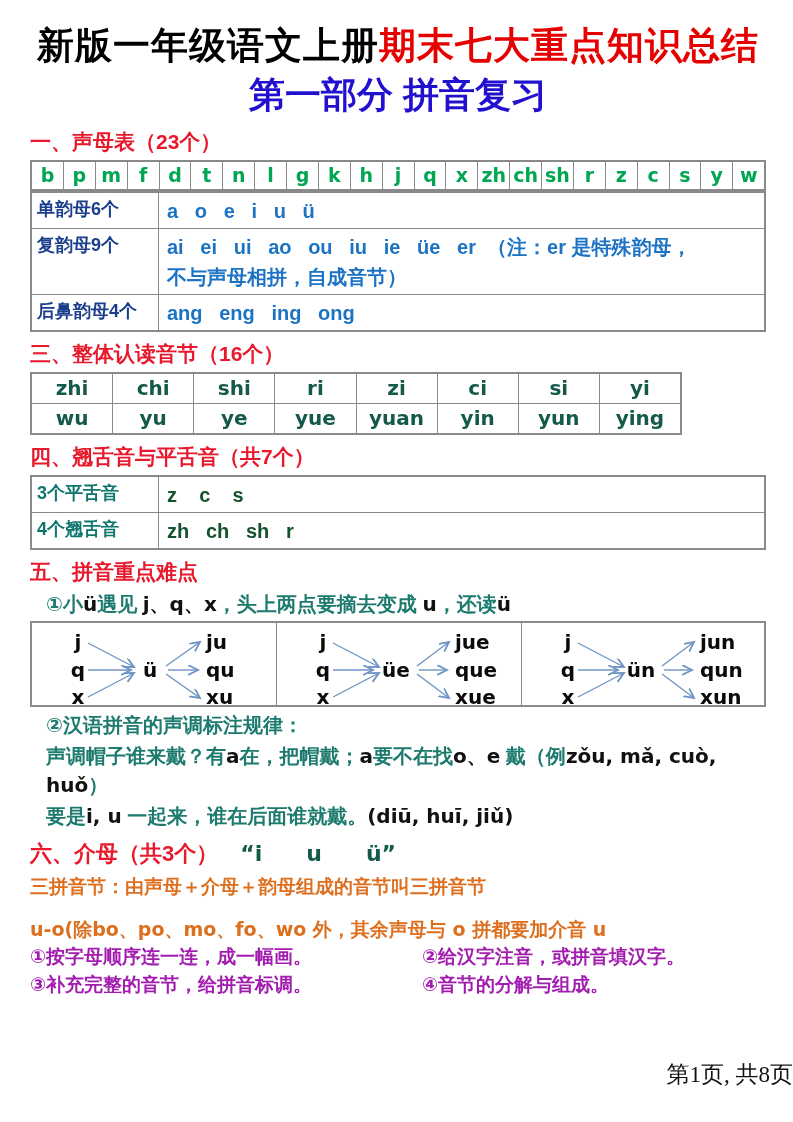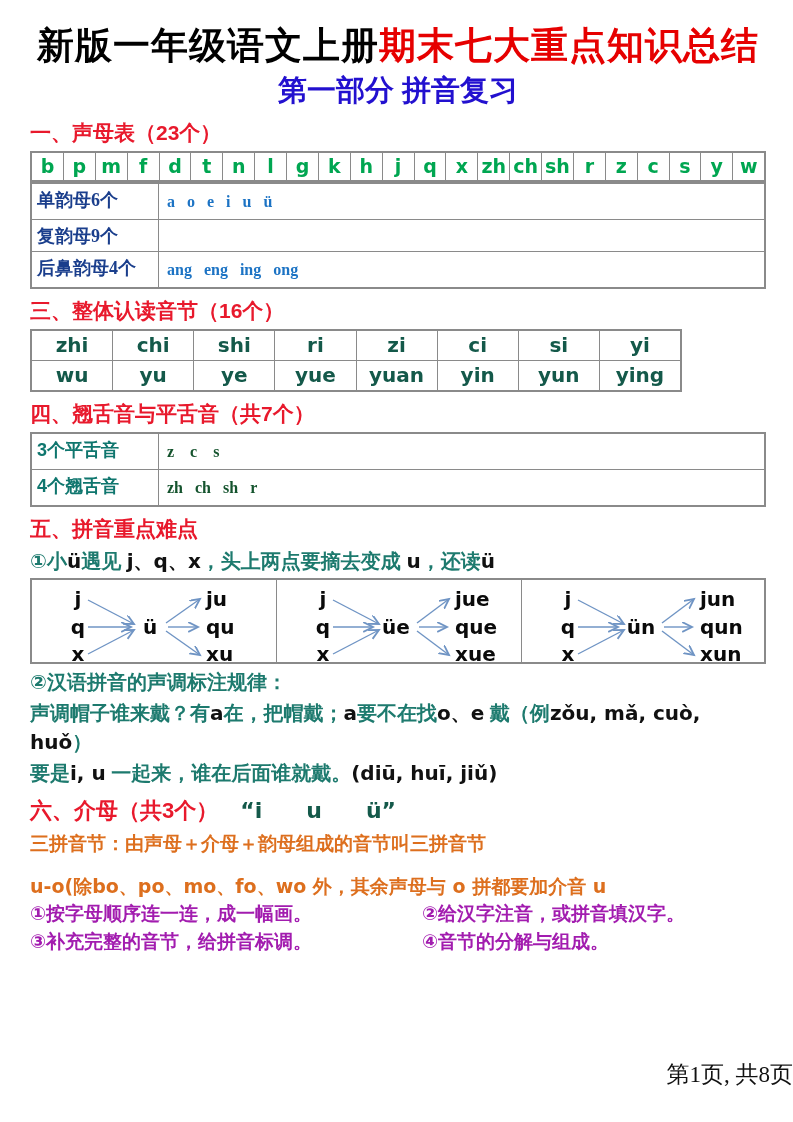--- a/index.html
+++ b/index.html
@@ -3,56 +3,56 @@
 <meta charset="utf-8">
 <style>
   html,body { margin:0; padding:0; background:#fff; }
   .page { width:793px; height:1122px; position:relative; background:#ffffff;
           font-family:"Liberation Sans","DejaVu Sans",sans-serif; overflow:hidden; }
   .content { padding:24px 27px 0 30px; }
 
   .title { text-align:center; font-size:37px; font-weight:900; letter-spacing:1px;
            line-height:1.18; color:#000; white-space:nowrap; }
   .title .red { color:#e60000; }
-  .subtitle { text-align:center; font-size:29px; font-weight:900; color:#2210cf; margin-top:3px; }
+  .subtitle { text-align:center; font-size:36px; font-weight:900; color:#2210cf; margin-top:3px; }
 
   .h1 { color:#e8192c; font-weight:bold; font-size:21px; margin:8px 0 4px 0; }
 
   .py-font { font-family:"DejaVu Sans",sans-serif; }
 
   
   .t-initials { display:flex; border:2px solid #8a8a8a; width:736px; box-sizing:border-box; }
   .t-initials .cell { flex:1; text-align:center; height:27px; line-height:27px;
       border-left:1px solid #8a8a8a; color:#00a651; font-weight:bold; font-size:19px;
       font-family:"DejaVu Sans",sans-serif; overflow:hidden; }
   .t-initials .cell:first-child { border-left:none; }
 
   
   .t-lbl { border:2px solid #8a8a8a; width:736px; box-sizing:border-box; }
   .t-lbl .row { display:flex; border-top:1px solid #8a8a8a; }
   .t-lbl .row:first-child { border-top:none; }
   .t-lbl .lbl { width:127px; flex:0 0 127px; border-right:1px solid #8a8a8a;
       font-size:18px; font-weight:bold; padding:4px 2px 3px 5px; box-sizing:border-box; }
-  .t-lbl .val { flex:1; font-size:16px; font-weight:bold; padding:3px 4px 2px 8px;
-      white-space:pre-wrap; font-family:Liberation Serif, serif; line-height:30px; }
-  .t-finals .lbl { color:#1a3e8c;font-family:Liberation Serif, serif; }
+  .t-lbl .val { flex:1; font-size:20px; font-weight:bold; padding:3px 4px 2px 8px;
+      white-space:pre-wrap; font-family:Liberation Sans, sans-serif; line-height:30px; }
+  .t-finals .lbl { color:#1a3e8c; }
   .t-finals .val { color:#1c73c4; }
   .t-tongue .lbl { color:#0f766e; }
   .t-tongue .val { color:#14532d; }
 
   
   .t-syll { border:2px solid #8a8a8a; width:652px; box-sizing:border-box; }
   .t-syll .row { display:flex; border-top:1px solid #8a8a8a; }
   .t-syll .row:first-child { border-top:none; }
   .t-syll .cell { flex:1; text-align:center; height:29px; line-height:29px;
       border-left:1px solid #8a8a8a; color:#14594a; font-weight:bold; font-size:20px;
       font-family:"DejaVu Sans",sans-serif; }
   .t-syll .cell:first-child { border-left:none; }
 
-  .teal-line { color:#1d7a6e; font-size:20px; font-weight:bold; line-height:29px; margin:2px 0; }
+  .teal-line { color:#1d7a6e; font-size:20px; font-weight:bold; line-height:29px; margin:2px 16px; }
   .teal-line .py { color:#111; font-family:"DejaVu Sans",sans-serif; }
 
   .diagram-box { display:flex; border:2px solid #8a8a8a; width:736px; height:86px;
       box-sizing:border-box; margin:2px 0 4px 0; }
   .diagram-cell { flex:1; border-left:1px solid #8a8a8a; }
   .diagram-cell:first-child { border-left:none; }
   .diagram-cell svg { display:block; }
   .diagram-cell text { font-family:"DejaVu Sans",sans-serif; font-weight:bold; font-size:20px; fill:#0a0a0a; }
 
   .orange-line { color:#dd6f1e; font-size:19px; font-weight:bold; line-height:27px; }
@@ -103,20 +103,21 @@
       <div class="cell">w</div>
     </div>
 
     <div class="t-lbl t-finals">
       <div class="row">
         <div class="lbl">单韵母6个</div>
         <div class="val">a   o   e   i   u   ü</div>
       </div>
       <div class="row">
         <div class="lbl">复韵母9个</div>
+        <div class="val"><span>ai   ei   ui   ao   ou   iu   ie   üe   er  （注：er 是特殊韵母，</span><br><span>不与声母相拼，自成音节）</span></div>
       </div>
       <div class="row">
         <div class="lbl">后鼻韵母4个</div>
         <div class="val">ang   eng   ing   ong</div>
       </div>
     </div>
 
     <div class="h1">三、整体认读音节（16个）</div>
     <div class="t-syll">
       <div class="row">

